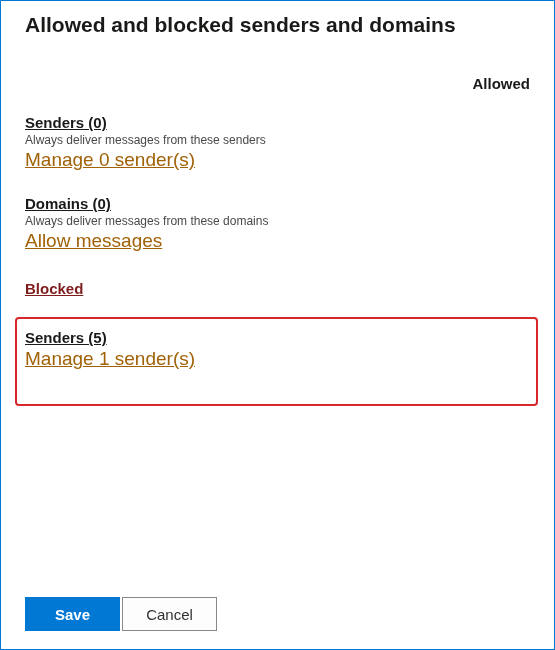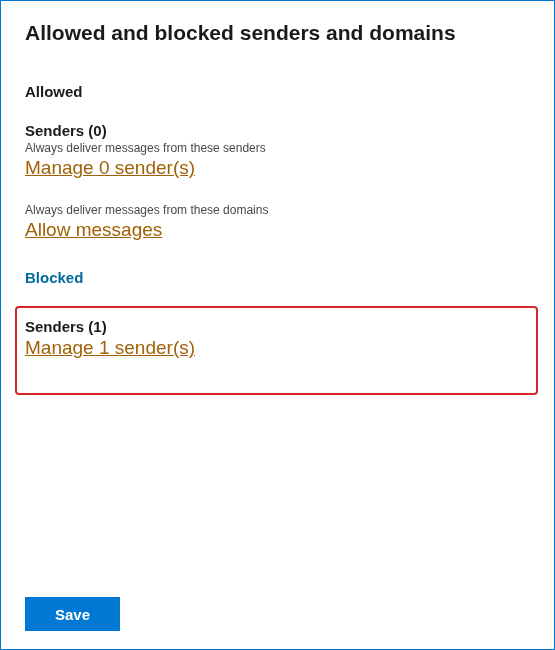--- a/index.html
+++ b/index.html
@@ -10,62 +10,65 @@
     body {
       font-family: "Segoe UI", -apple-system, BlinkMacSystemFont, sans-serif;
       font-size: 14px;
       color: #323130;
       background: #fff;
     }
     .panel {
       width: 555px;
       height: 650px;
       border: 1px solid #0078d4;
-      padding: 20px 24px 18px 24px;
+      padding: 12px 24px 18px 24px;
       position: relative;
     }
     .panel-title {
       font-size: 21px;
       font-weight: 700;
       color: #1b1a19;
       margin-bottom: 38px;
     }
     .section-heading {
       font-size: 15px;
       font-weight: 700;
       color: #1b1a19;
       margin-bottom: 22px;
+      text-align: right;
     }
     .group {
       margin-bottom: 24px;
     }
     .group-title {
       font-size: 15px;
       font-weight: 700;
       color: #1b1a19;
       margin-bottom: 2px;
+      text-decoration: underline;
     }
     .group-desc {
       font-size: 12px;
       color: #4a4948;
       margin-bottom: 2px;
     }
     .link {
       font-size: 19px;
       color: #a16207;
       text-decoration: underline;
       cursor: pointer;
       display: inline-block;
     }
     .blocked-section-heading {
       font-size: 15px;
       font-weight: 700;
-      color: #0369a1;
+      color: #7f1d1d;
       margin-top: 28px;
       margin-bottom: 20px;
+      text-decoration: underline;
     }
     .highlight-box {
       border: 2.5px solid #d8272b;
       border-radius: 4px;
       padding: 10px 8px 10px 8px;
       margin-left: -10px;
       margin-right: -8px;
     }
     .button-row {
       position: absolute;
@@ -104,33 +107,35 @@
   <div>
     <div class="section-heading">Allowed</div>
 
     <div class="group">
       <div class="group-title">Senders (0)</div>
       <div class="group-desc">Always deliver messages from these senders</div>
       <a class="link">Manage 0 sender(s)</a>
     </div>
 
     <div class="group">
+      <div class="group-title">Domains (0)</div>
       <div class="group-desc">Always deliver messages from these domains</div>
       <a class="link">Allow messages</a>
     </div>
   </div>
 
   <div>
     <div class="blocked-section-heading">Blocked</div>
 
     <div class="highlight-box">
       <div class="group">
-        <div class="group-title">Senders (1)</div>
+        <div class="group-title">Senders (5)</div>
         <a class="link">Manage 1 sender(s)</a>
       </div>
 
     </div>
   </div>
 
   <div class="button-row">
     <button class="btn btn-primary">Save</button>
+    <button class="btn btn-secondary">Cancel</button>
   </div>
 </div>
 
 </body></html>

